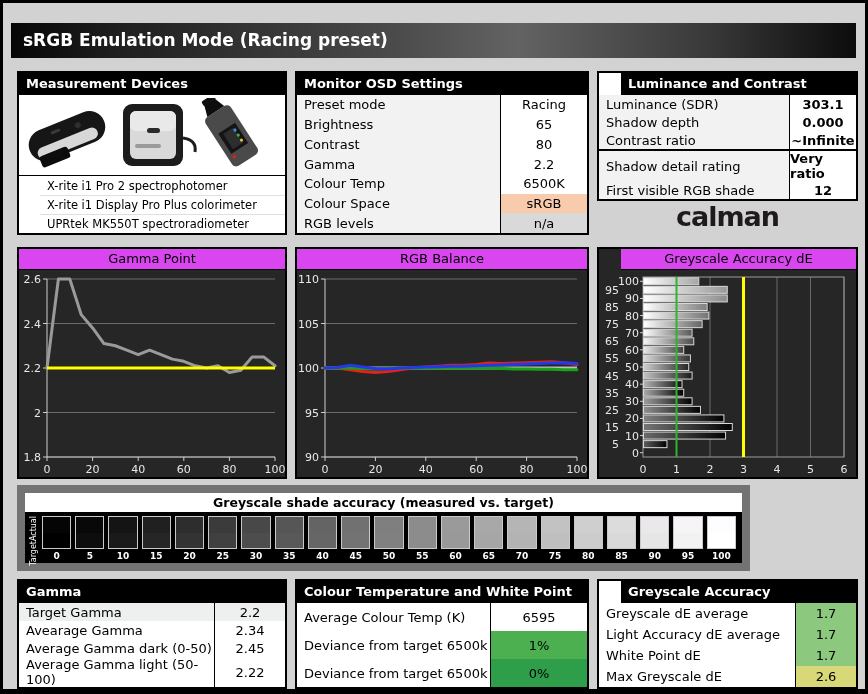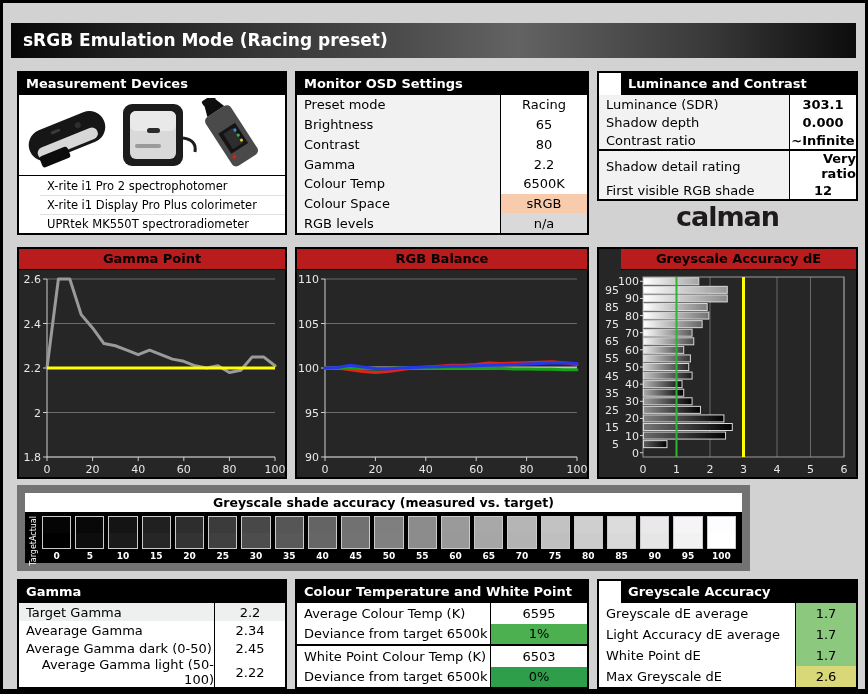--- a/index.html
+++ b/index.html
@@ -15,39 +15,39 @@
   
   .panel{position:absolute;background:#fff;border:2px solid #000;box-sizing:border-box;}
   .panel-header{background:#000;color:#fff;font-size:13px;font-weight:bold;height:22px;
     line-height:21px;padding-left:7px;}
   .col1{left:14px;width:270px;}
   .col2{left:292px;width:294px;}
   .col3{left:594px;width:261px;padding-left:22px;}
 
   
   .table-rows{display:flex;flex-direction:column;position:absolute;top:22px;left:0;right:0;bottom:0;}
-  .trow{flex:1;display:flex;align-items:center;font-size:13px;text-align:right;}
+  .trow{flex:1;display:flex;align-items:center;font-size:13px;}
   .trow .tlabel{flex:1;padding-left:7px;background:#f2f2f2;align-self:stretch;display:flex;align-items:center;}
   .trow .tvalue{align-self:stretch;display:flex;align-items:center;justify-content:center;
     border-left:1px solid #000;background:#fff;}
   .osd .tvalue{width:86px;}
   .lum .tvalue{width:66px;font-weight:bold;}
   .group-top{border-top:2px solid #000;}
 
   
   .devices-img{height:80px;border-bottom:1px solid #000;background:#fff;display:flex;
     align-items:center;justify-content:center;}
   .devices-list{position:absolute;top:104px;left:0;right:0;bottom:0;display:flex;flex-direction:column;margin-left:21px;}
   .devices-list .drow{flex:1;display:flex;align-items:center;padding-left:7px;font-size:11.5px;}
   .devices-list .drow + .drow{border-top:1px solid #e0e0e0;}
 
   
   .chart-panel{position:absolute;border:2px solid #000;background:#262626;box-sizing:border-box;top:244px;height:232px;}
-  .chart-title{background:#b91c1c;border-bottom:1px solid #000;height:20px;line-height:20px;
-    text-align:center;font-size:13px;font-weight:bold;color:#000;}
+  .chart-title{background:#d946ef;border-bottom:1px solid #000;height:20px;line-height:20px;
+    text-align:center;font-size:13px;font-weight:normal;color:#000;}
   .chart-body{position:absolute;top:21px;left:0;right:0;bottom:0;}
   svg text{font-family:"DejaVu Sans","Liberation Sans",sans-serif;}
 
   
   .strip{position:absolute;left:14px;top:482px;width:733px;height:86px;border:8px solid #737373;
     background:#000;box-sizing:border-box;}
   .strip-title{background:#fff;height:19px;line-height:19px;text-align:center;font-size:12.5px;
     font-weight:bold;border-bottom:1px solid #000;}
   .strip-body{position:absolute;top:20px;left:0;right:0;bottom:0;display:flex;padding:3px 4px 0 2px;box-sizing:border-box;}
   .strip-rowlabels{display:flex;flex-direction:column;width:13px;height:44px;}
@@ -614,24 +614,20 @@
     <div class="panel-header">Colour Temperature and White Point</div>
     <div class="table-rows">
       <div class="trow">
           <div class="tlabel">Average Colour Temp (K)</div>
           <div class="tvalue">6595</div>
         </div>
       <div class="trow">
           <div class="tlabel">Deviance from target 6500k</div>
           <div class="tvalue" style="background: rgb(76, 176, 81);">1%</div>
         </div>
-      <div class="trow group-top">
-          <div class="tlabel">White Point Colour Temp (K)</div>
-          <div class="tvalue">6503</div>
-        </div>
       <div class="trow">
           <div class="tlabel">Deviance from target 6500k</div>
           <div class="tvalue" style="background: rgb(47, 158, 74);">0%</div>
         </div>
     </div>
   </div>
 
   <div class="panel col3 bottom ga-t">
     <div class="panel-header">Greyscale Accuracy</div>
     <div class="table-rows">

